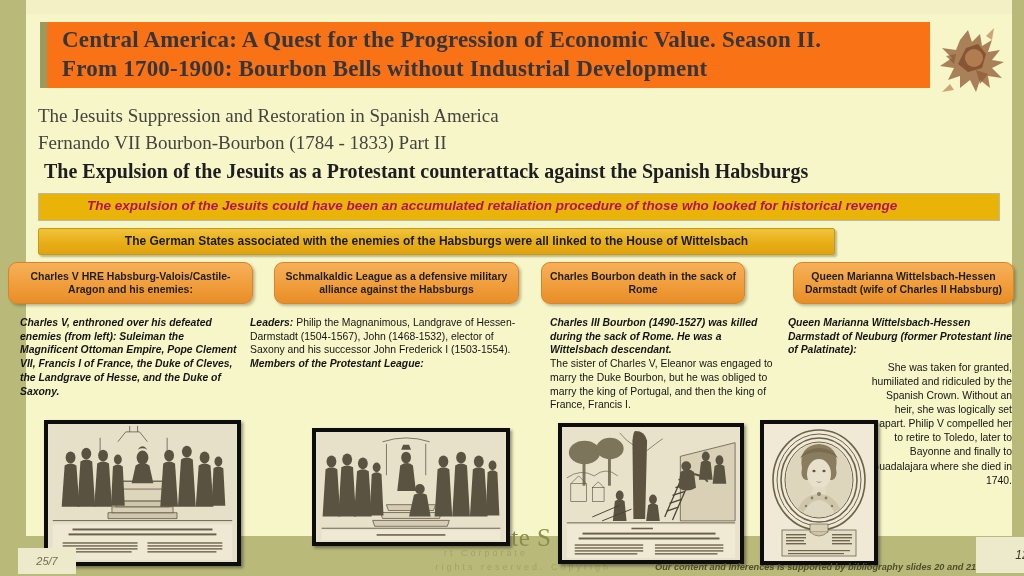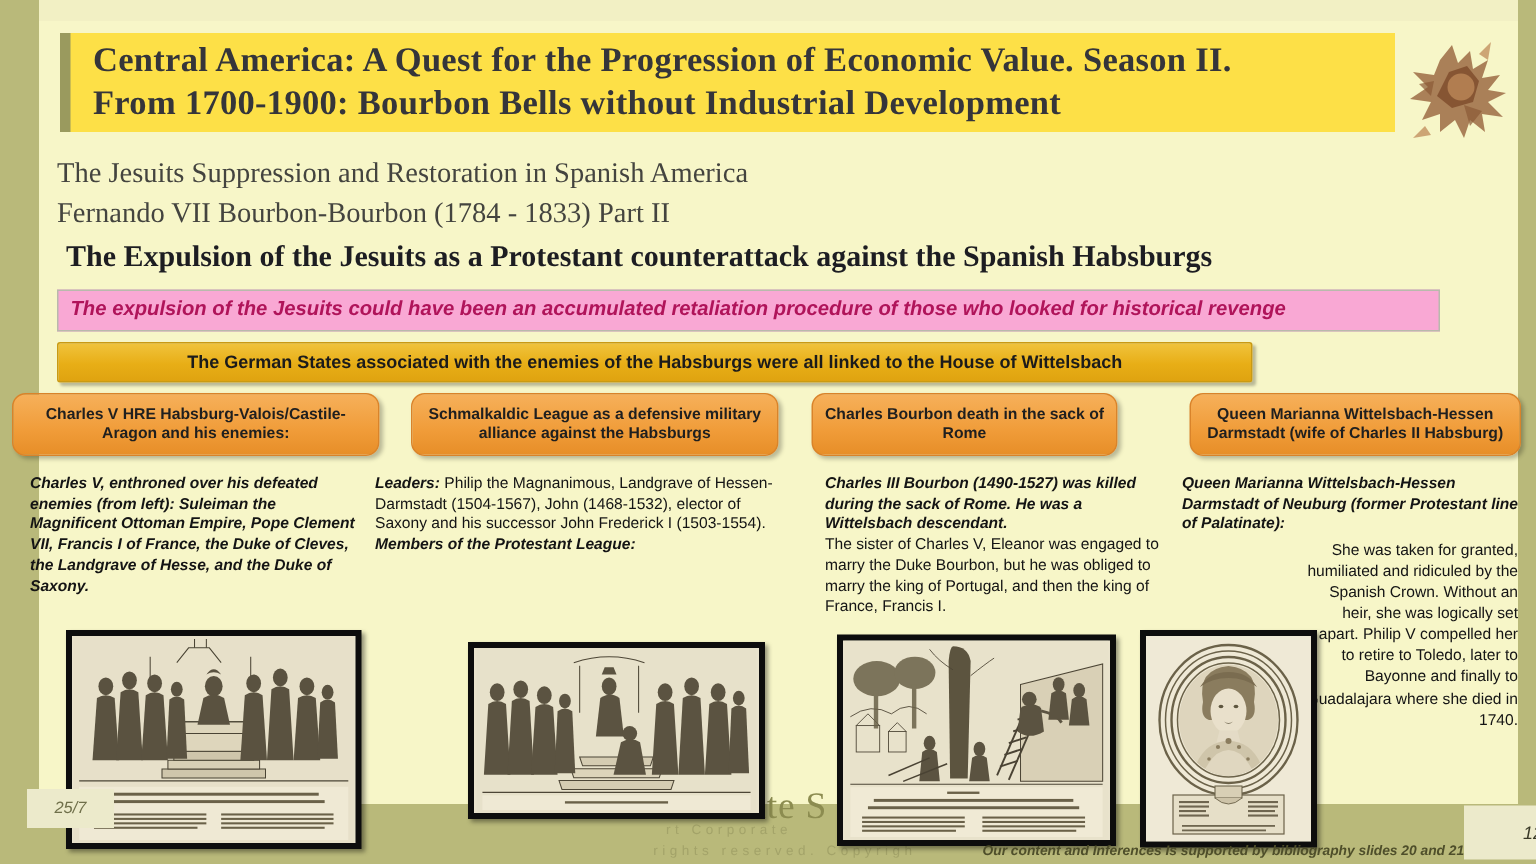--- a/index.html
+++ b/index.html
@@ -21,21 +21,21 @@
     color:#9d9d63;pointer-events:none;overflow:hidden;white-space:nowrap;
   }
   .wm1{position:absolute;left:0;top:2px;font-family:"Liberation Serif",serif;
        font-size:25px;color:#8c8c50;letter-spacing:.5px;}
   .wm2{position:absolute;left:14px;top:26px;font-size:9px;letter-spacing:3px;color:#a3a369;}
   .wm3{position:absolute;left:-10px;top:40px;font-size:9px;letter-spacing:3px;color:#a3a369;}
 
   
   .title-box{
     position:absolute;left:40px;top:22px;width:890px;height:66px;
-    background:#fde047;
+    background:#f97316;
   }
   .title-bar{position:absolute;left:40px;top:22px;width:7px;height:66px;background:#9a9a5e;}
   .title-line{
     position:absolute;left:22px;color:#35353a;
     font-family:"Liberation Serif",serif;font-weight:bold;font-size:23px;
     letter-spacing:.2px;white-space:nowrap;
   }
   .title-line.l1{top:5px;}
   .title-line.l2{top:34px;}
 
@@ -47,21 +47,21 @@
     position:absolute;color:#44443f;
     font-family:Liberation Serif, serif;font-size:19px;white-space:nowrap;
   }
   .sub.s1{left:38px;top:105px;}
   .sub.s2{left:38px;top:132px;}
   .sub.s3{left:44px;top:160px;font-weight:bold;font-size:20px;color:#1d1d22;}
 
   
   .banner-grey{
     position:absolute;left:38px;top:193px;width:920px;height:26px;
-    background:#f9a8d4;border:1px solid #b9b9ac;
+    background:#eab308;border:1px solid #b9b9ac;padding-left:40px;
   }
   .banner-grey span{
     display:block;padding:4px 0 0 8px;color:#b0145a;
     font-style:italic;font-weight:bold;font-size:13.5px;
     font-family:"Liberation Sans",sans-serif;white-space:nowrap;
   }
 
   
   .banner-gold{
     position:absolute;left:38px;top:228px;width:795px;height:25px;
@@ -117,21 +117,21 @@
   
   .foot-plates{
     position:absolute;left:200px;top:561px;font-size:10px;color:#1b1b1b;
     font-weight:bold;white-space:nowrap;margin-top:22px;
   }
   .foot-biblio{
     position:absolute;left:655px;top:562px;font-size:9.2px;color:#4e4e2a;
     font-style:italic;white-space:nowrap;font-weight:bold;
   }
   .date-chip{
-    position:absolute;left:18px;top:526px;width:58px;height:26px;
+    position:absolute;left:18px;top:548px;width:58px;height:26px;
     background:#eceacb;color:#6f6f4a;font-size:11px;font-style:italic;
     display:flex;align-items:center;justify-content:center;
   }
   .page-chip{
     position:absolute;left:976px;top:537px;width:36px;height:36px;
     background:#eceacb;color:#3a3a28;font-size:12px;font-style:italic;
     display:flex;align-items:center;justify-content:center;padding-left:28px;
   }
 </style>
 </head>

